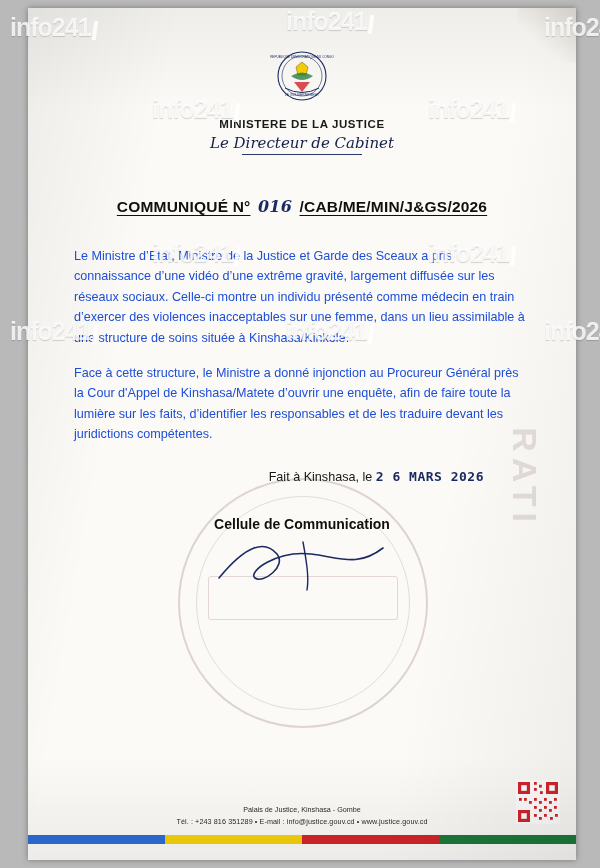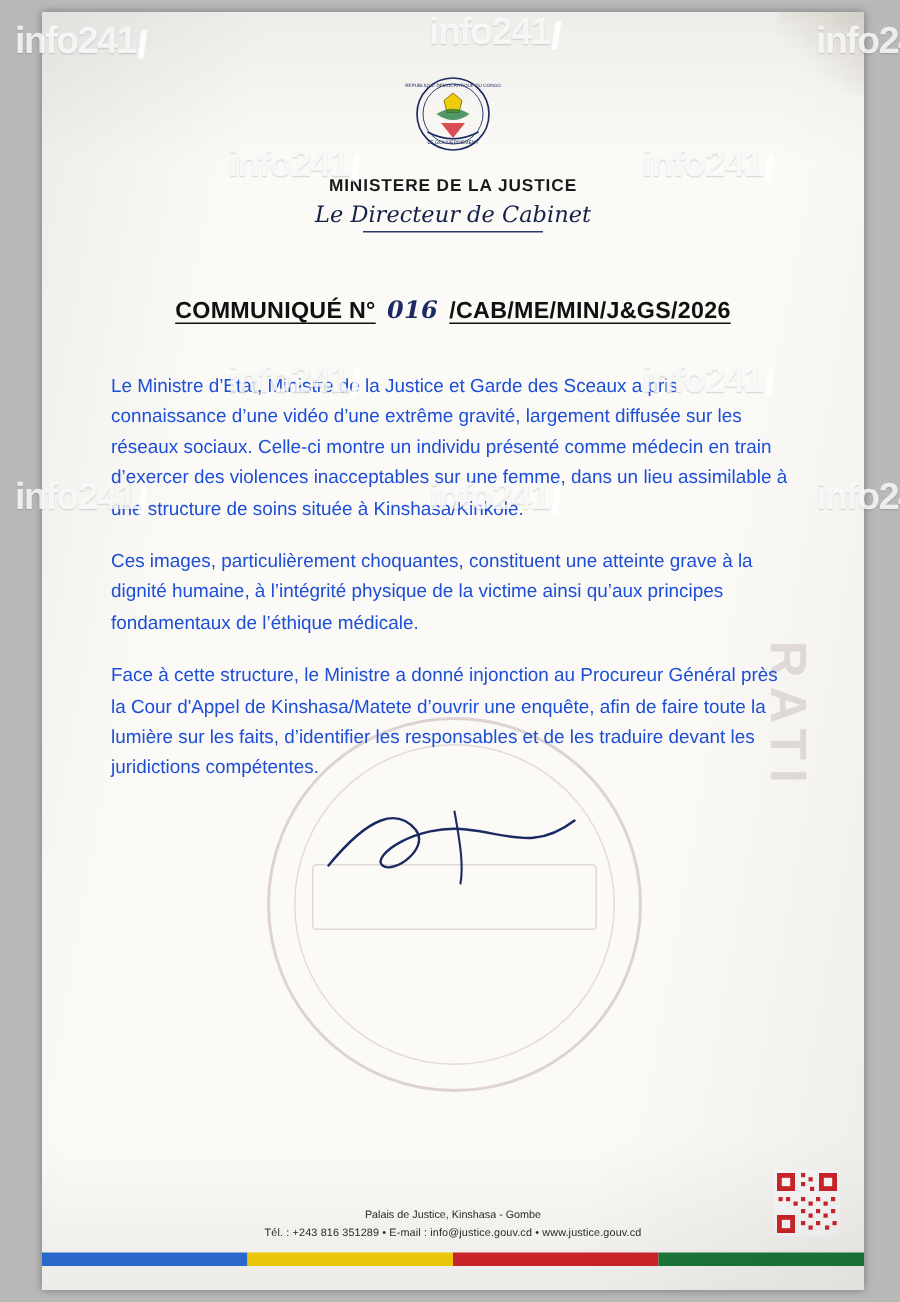--- a/index.html
+++ b/index.html
@@ -251,24 +251,28 @@
     </div>
 
     <div class="title-row">
       <span class="title-main">COMMUNIQUÉ N°</span>
       <span class="hand-number">016</span>
       <span class="title-tail">/CAB/ME/MIN/J&amp;GS/2026</span>
     </div>
 
     <div class="body-wrap">
       <p class="para">Le Ministre d’Etat, Ministre de la Justice et Garde des Sceaux a pris connaissance d’une vidéo d’une extrême gravité, largement diffusée sur les réseaux sociaux. Celle-ci montre un individu présenté comme médecin en train d’exercer des violences inacceptables sur une femme, dans un lieu assimilable à une structure de soins située à Kinshasa/Kinkole.</p>
-      <p class="para">Ces images, particulièrement choquantes, constituent une atteinte grave à la dignité humaine, à l’intégrité physique de la victime ainsi qu’aux principes fondamentaux de l’éthique médicale.</p>
       <p class="para">Face à cette structure, le Ministre a donné injonction au Procureur Général près la Cour d'Appel de Kinshasa/Matete d’ouvrir une enquête, afin de faire toute la lumière sur les faits, d’identifier les responsables et de les traduire devant les juridictions compétentes.</p>
 
-
+      <div class="sign-date">
+        <span>Fait à Kinshasa, le</span>
+        <span class="date-stamp">2 6 MARS 2026</span>
+      </div>
+
+      <div class="cellule">Cellule de Communication</div>
 
       <svg class="signature-svg" width="190" height="58" viewBox="0 0 190 58" aria-hidden="true">
         <path d="M12 40 C40 6 58 2 70 16 C80 28 56 46 48 40 C40 34 70 12 104 16 C132 19 150 30 176 10" fill="none" stroke="#1b2a63" stroke-width="1.6" stroke-linecap="round"></path>
         <path d="M96 4 C100 26 102 40 100 52" fill="none" stroke="#1b2a63" stroke-width="1.4" stroke-linecap="round"></path>
       </svg>
     </div>
 
     <div class="footer">
       <div class="footer-text">
         <div class="fl1">Palais de Justice, Kinshasa - Gombe</div>

